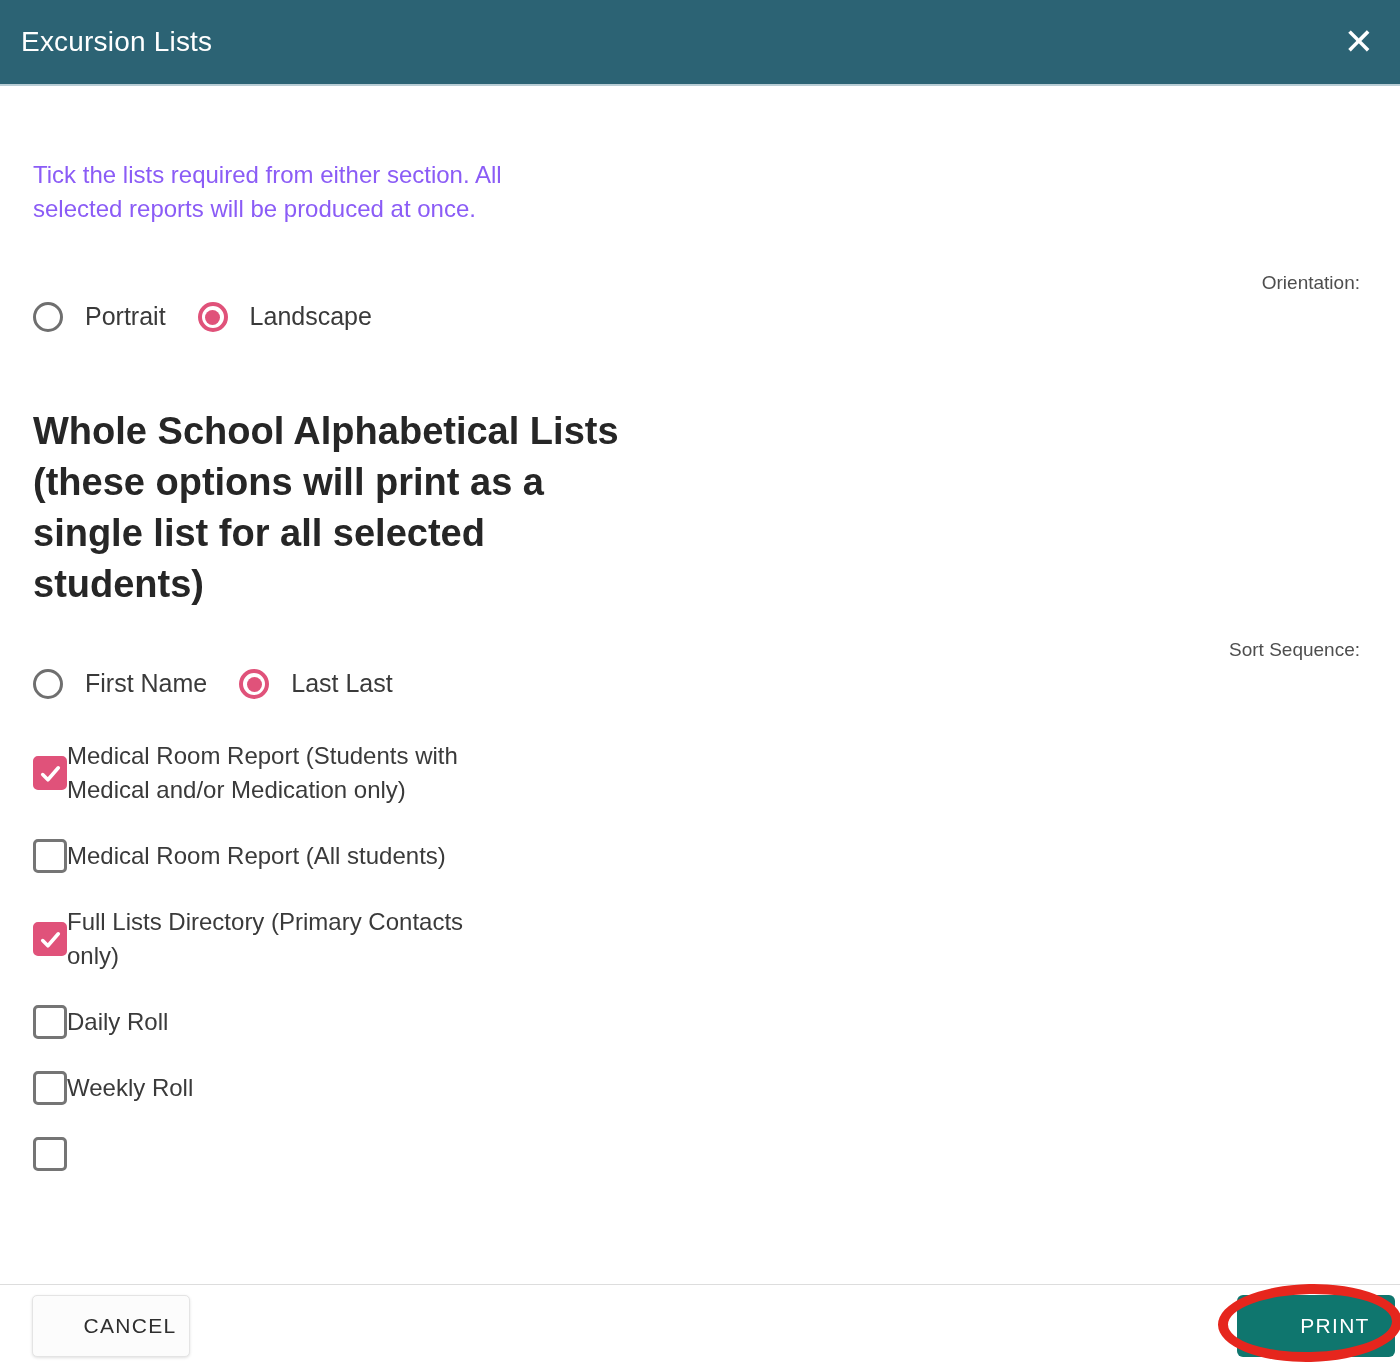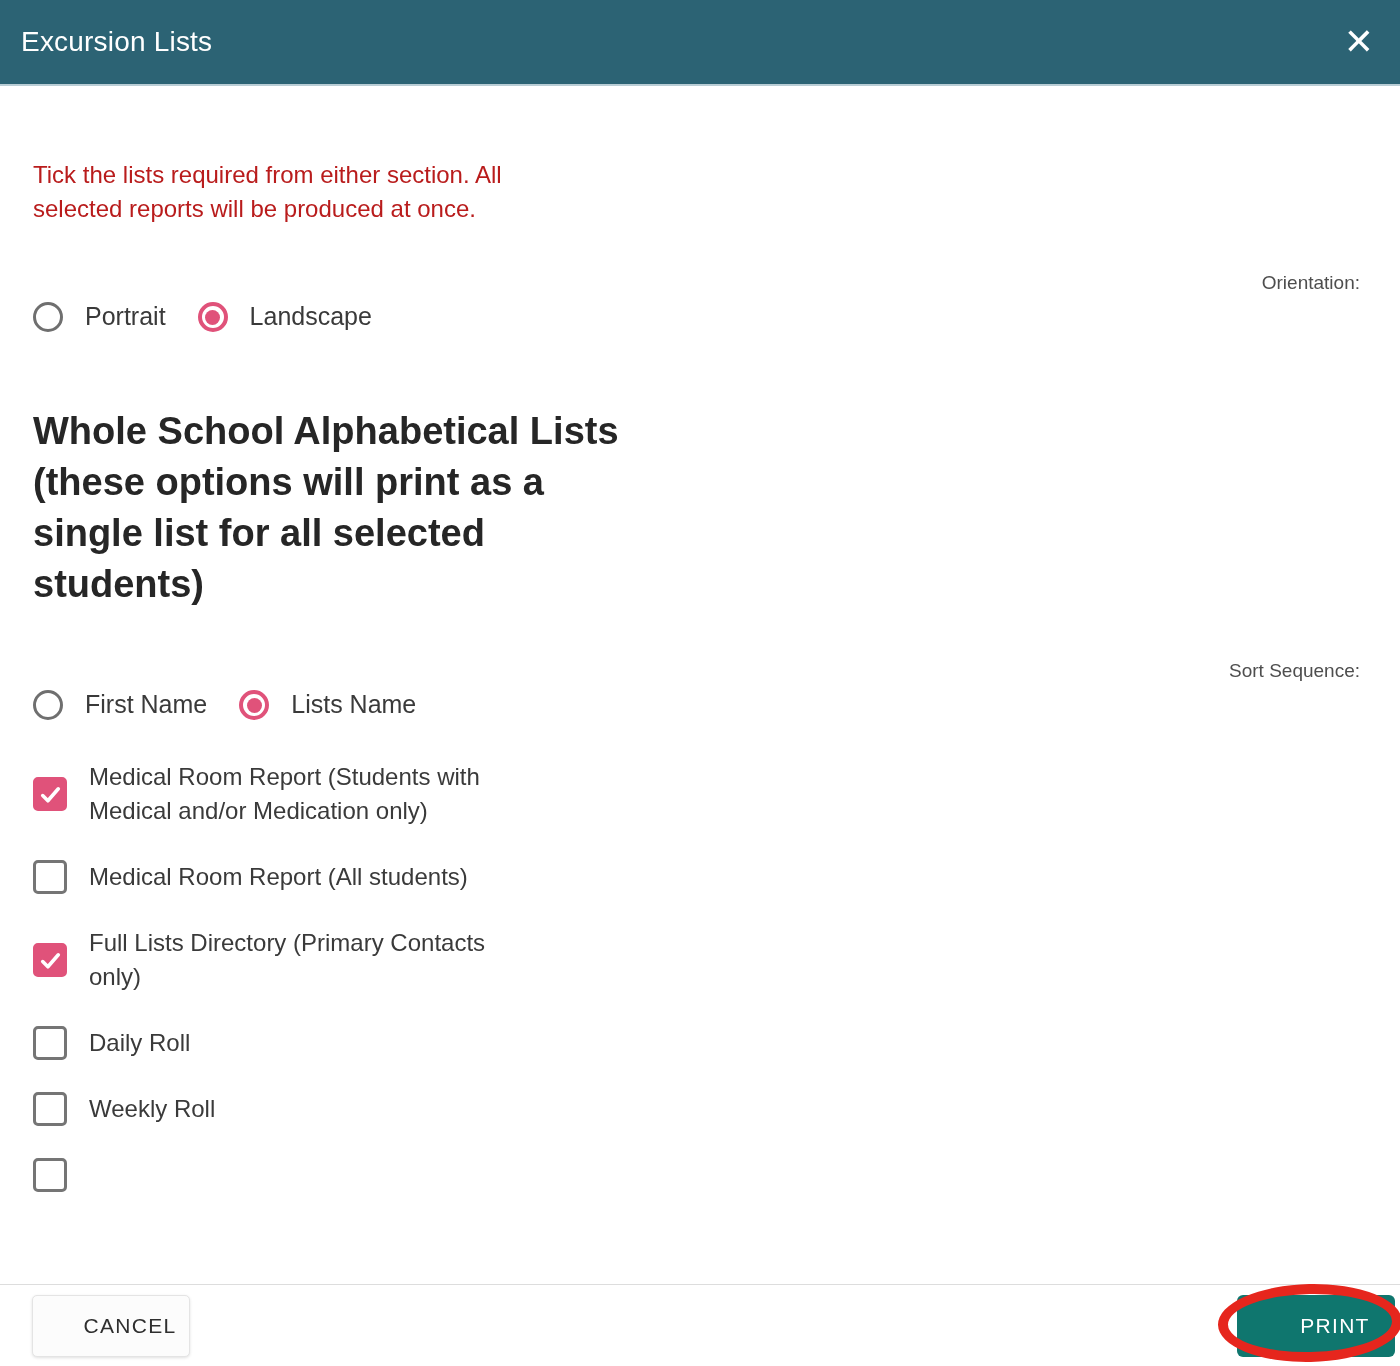--- a/index.html
+++ b/index.html
@@ -14,42 +14,42 @@
     border-bottom:2px solid #b9cdd5;
   }
   .dlg-title{margin:0;font-size:28px;font-weight:500;color:#ffffff;letter-spacing:.2px;}
   .close-btn{
     margin-left:auto;background:none;border:none;padding:0;
     color:#ffffff;font-size:36px;line-height:1;cursor:pointer;font-family:inherit;
   }
   
   .dlg-body{padding:0 40px 0 33px;}
   .intro{
-    margin:72px 0 0;font-size:24px;line-height:34px;color:#b91c1c;white-space:pre-line;
+    margin:72px 0 0;font-size:24px;line-height:34px;color:#8b5cf6;white-space:pre-line;
   }
   .field-label{font-size:19px;line-height:26px;color:#4e4e4e;text-align:right;}
   .field-label.orientation{margin-top:44px;}
-  .field-label.sort{margin-top:48px;}
+  .field-label.sort{margin-top:27px;}
   .radio-row{display:flex;align-items:center;gap:32px;margin-top:6px;}
   .radio-option{display:flex;gap:22px;cursor:pointer;}
   .radio-label{font-size:25px;color:#3a3a3a;}
   .radio{
     box-sizing:border-box;width:30px;height:30px;border:3px solid #6f6f6f;border-radius:50%;
     background:#fff;display:flex;align-items:center;justify-content:center;flex:0 0 30px;
   }
   .radio .dot{width:15px;height:15px;border-radius:50%;background:#e0527a;display:none;}
   .radio.selected{border-color:#e0527a;border-width:4px;}
   .radio.selected .dot{display:block;}
   .section-heading{
     margin:74px 0 0;font-size:38px;line-height:51px;font-weight:700;color:#262626;
     white-space:pre-line;
   }
   
   .checkbox-list{margin-top:40px;}
-  .checkbox-row{display:flex;align-items:center;gap:22px;margin-bottom:32px;cursor:pointer;}
+  .checkbox-row{display:flex;align-items:center;margin-bottom:32px;cursor:pointer;}
   .checkbox{
     box-sizing:border-box;flex:0 0 34px;width:34px;height:34px;
     border:3px solid #757575;border-radius:5px;background:#fff;
     display:flex;align-items:center;justify-content:center;
   }
   .checkbox svg{display:none;width:25px;height:25px;}
   .checkbox.checked{background:#e0527a;border-color:#e0527a;}
   .checkbox.checked svg{display:block;}
   .checkbox-label{font-size:24px;line-height:34px;color:#3a3a3a;white-space:pre-line;}
   
@@ -114,21 +114,21 @@
     <div class="field-label sort">Sort Sequence:</div>
     <div class="radio-row">
       <label class="radio-option">
         <span class="radio"></span>
         <span class="radio-label">First Name</span>
       </label>
       <label class="radio-option">
         <span class="radio selected">
             <span class="dot"></span>
           </span>
-        <span class="radio-label">Lists Name</span>
+        <span class="radio-label">Last Last</span>
       </label>
     </div>
 
     <div class="checkbox-list">
 
       <label class="checkbox-row">
         <span class="checkbox checked">
           <svg viewBox="0 0 24 24">
               <polyline points="4.5,13 9.5,18 19.5,6.5" fill="none" stroke="#ffffff" stroke-width="3.4" stroke-linecap="round" stroke-linejoin="round"></polyline>
             </svg>

